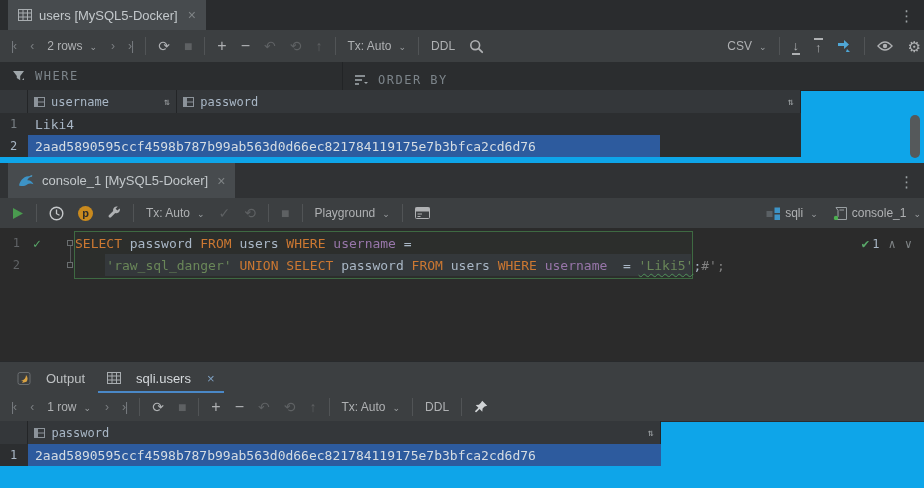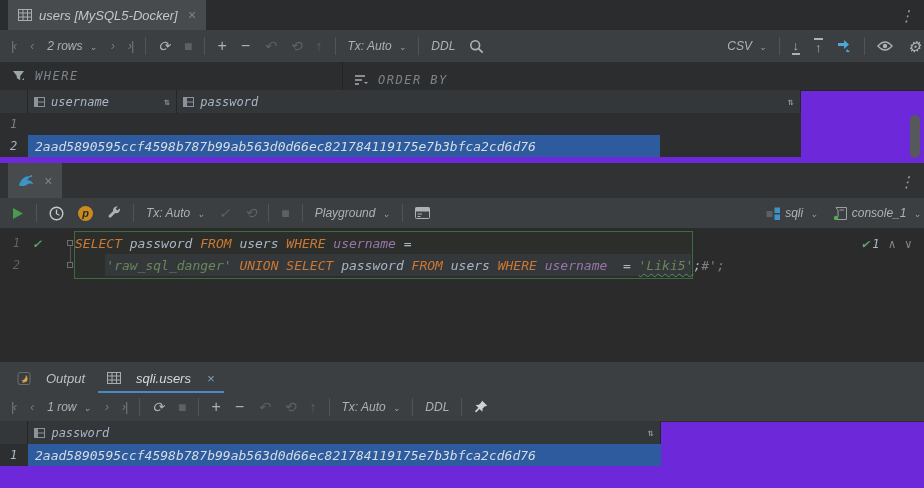--- a/index.html
+++ b/index.html
@@ -1,17 +1,17 @@
 <!DOCTYPE html>
 <html><head>
 <meta charset="utf-8">
 <style>
   html,body{margin:0;padding:0;background:#1e1e1e;}
-  .app{position:relative;width:924px;height:488px;background:#6d28d9;overflow:hidden;
-       font-family:"Liberation Sans",sans-serif;font-style:italic;-webkit-font-smoothing:antialiased;}
+  .app{position:relative;width:924px;height:488px;background:#0ea5e9;overflow:hidden;
+       font-family:"Liberation Sans",sans-serif;-webkit-font-smoothing:antialiased;}
   .mono{font-family:"DejaVu Sans Mono",monospace;}
 
   
   .toolbar{position:absolute;left:0;width:100%;background:#3C3F41;display:flex;align-items:center;
            color:#AFB1B3;font-size:12px;}
   .tbtn{display:inline-flex;align-items:center;justify-content:center;padding:0 7px;height:100%;
         color:#AFB1B3;font-size:14px;line-height:1;cursor:default;gap:4px;}
   .tbtn.lab{font-size:12px;}
   .tbtn.dim{color:#5E6163;}
   .tbtn.nav{color:#7A7E81;font-size:12px;letter-spacing:-1px;}
@@ -232,35 +232,37 @@
             <rect x="0.5" y="0.5" width="3.5" height="9" fill="#8C939A"></rect>
             <line x1="4" y1="5" x2="10.5" y2="5" stroke="#8C939A"></line>
           </svg>
         <span>password</span>
         <span class="sort">⇅</span>
       </div>
     </div>
     <div id="top-grid-rows">
         <div class="g-row">
           <div class="r-num">1</div>
+          <div class="cell c-user">Liki4</div>
         </div>
         <div class="g-row selected">
           <div class="r-num">2</div>
           <div class="cell c-pass">2aad5890595ccf4598b787b99ab563d0d66ec821784119175e7b3bfca2cd6d76</div>
         </div>
       </div>
     <div class="vthumb" style="right:-119px"></div>
   </div>
 
   <div class="console-tabbar">
     <div class="ctab">
       <svg width="17" height="14" viewBox="0 0 17 14">
         <path d="M1 11.5C2.5 4.5 8 1.2 14.5 2.2c-3 .8-4.6 2-5.2 4 3.4-.2 5 1.6 6.2 4-2.6-1.2-4.4-1-6.4.2-2.2 1.8-5 2.1-8.1 1.1z" fill="#3D93C6"></path>
         <path d="M12.5 1l2 .8-1.6 1z" fill="#56ADD8"></path>
       </svg>
+      <span>console_1 [MySQL5-Docker]</span>
       <span class="close">×</span>
     </div>
     <span class="kebab">⋮</span>
   </div>
 
   <div class="toolbar t2">
     <span class="tbtn">
       <svg width="13" height="13" viewBox="0 0 13 13">
           <path d="M2 1l10 5.5L2 12z" fill="#4A9B4F"></path>
         </svg>

